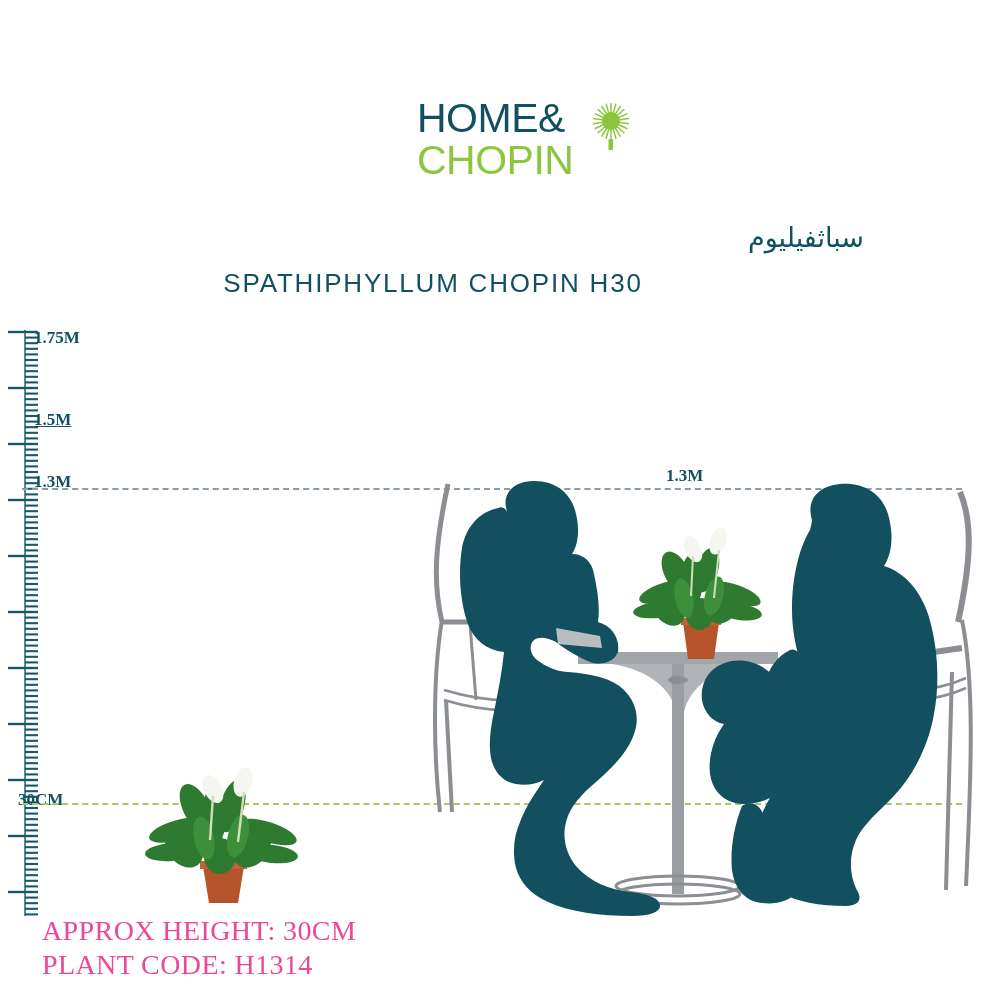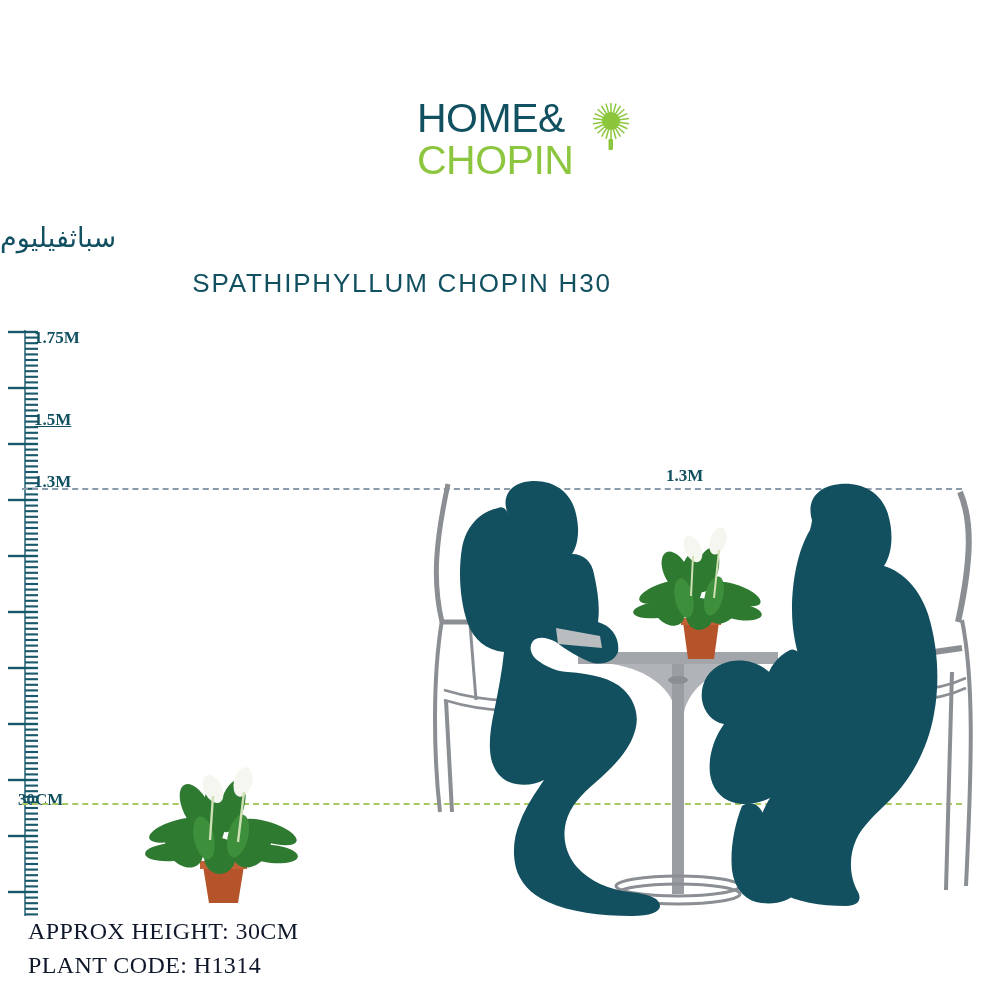--- a/index.html
+++ b/index.html
@@ -58,38 +58,39 @@
     width: 44px;
     height: 50px;
   }
 
   
   #title-ar {
     position: absolute;
     left: 0;
     top: 222px;
     width: 864px;
-    text-align: left;
+    text-align: right;
     font-family: "DejaVu Sans", sans-serif;
     font-size: 27px;
     color: #115060;
     direction: rtl;
     letter-spacing: 0px;
   }
   #title-en {
     position: absolute;
     left: 0;
     top: 268px;
     width: 804px;
     text-align: center;
     font-family: "Liberation Sans", sans-serif;
     font-size: 26px;
     letter-spacing: 1.8px;
     color: #115060;
     font-weight: 400;
+    padding-left: 31px;
   }
 
   
   #ruler {
     position: absolute;
     left: 8px;
     top: 330px;
     width: 46px;
     height: 586px;
   }
@@ -139,25 +140,25 @@
     left: 0;
     top: 0;
     width: 1000px;
     height: 1000px;
     pointer-events: none;
   }
 
   
   #caption {
     position: absolute;
-    left: 28px;
+    left: 42px;
     top: 914px;
     font-family: "Liberation Serif", serif;
-    font-size: 24px;
-    color: #0f172a;
+    font-size: 28px;
+    color: #ec4899;
     line-height: 34px;
     letter-spacing: 0.4px;
   }
   #caption div { white-space: nowrap; }
 </style>
 </head>
 <body>
 
 <div id="page">
 

